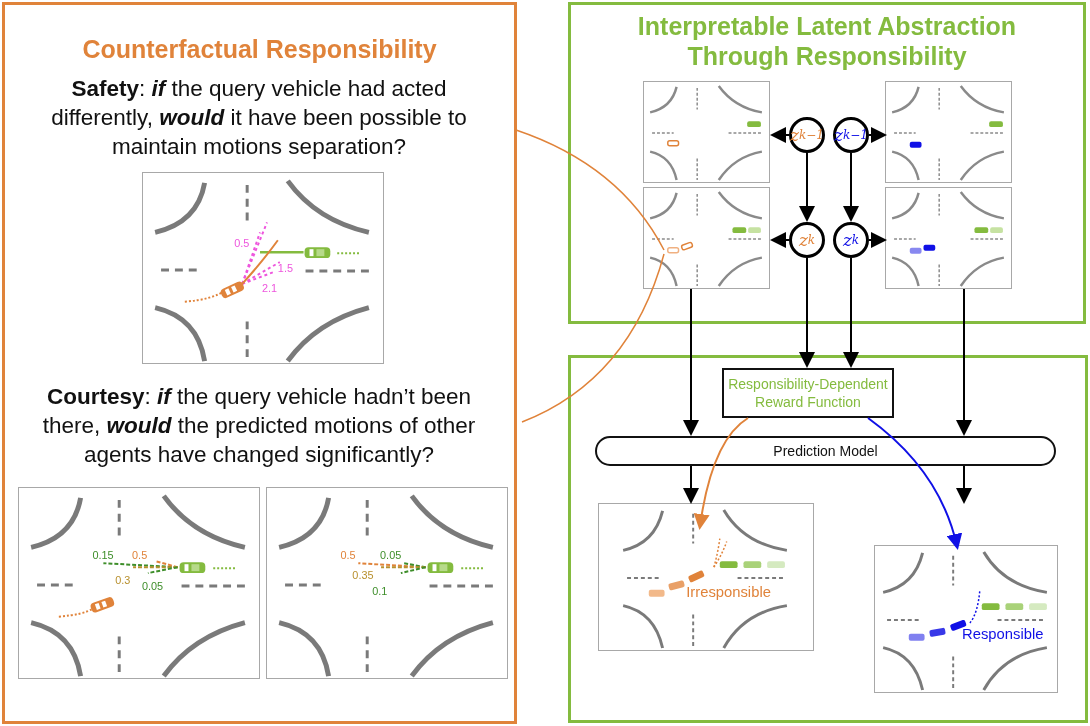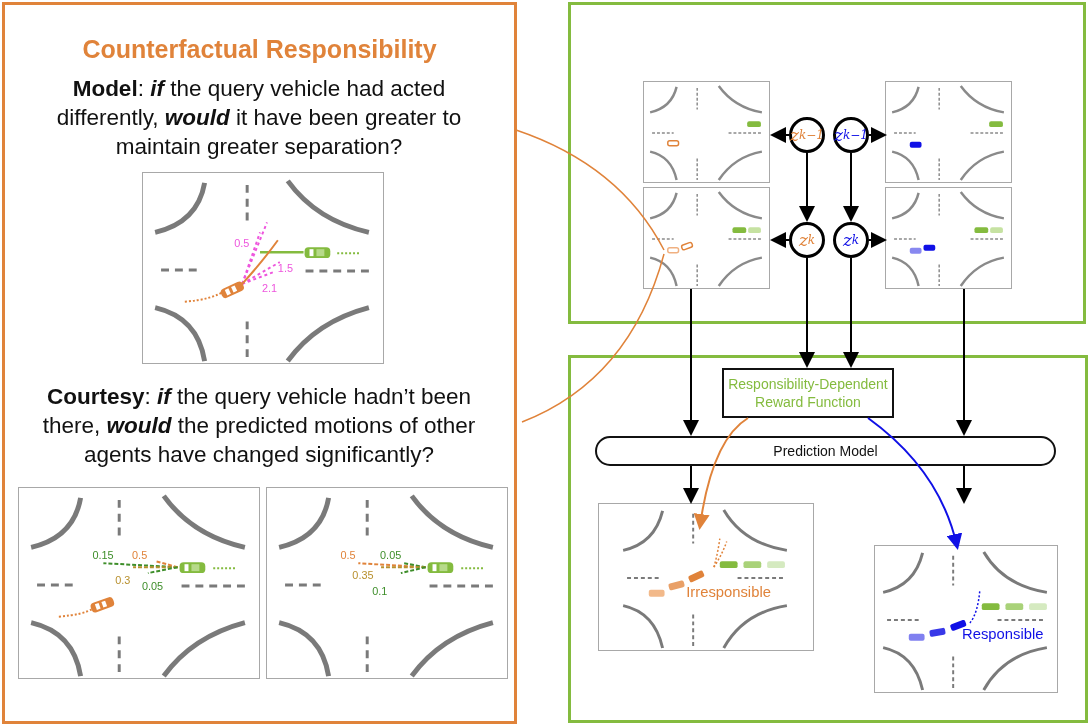--- a/index.html
+++ b/index.html
@@ -22,21 +22,21 @@
   #overlay { position: absolute; left: 0; top: 0; width: 1090px; height: 726px; pointer-events: none; }
 </style>
 </head>
 <body>
 
 <div class="panel panel-orange" style="left:2px; top:2px; width:515px; height:722px;">
   <div class="title" style="top:30px; font-size:25px; color:#E0833A;text-align:center;">Counterfactual Responsibility</div>
 </div>
 
 <div class="q" style="left:20px; width:478px; top:74px;">
-  <b>Model</b><span>: </span><b><i>if</i></b><span> the query vehicle had acted differently, </span><b><i>would</i></b><span> it have been greater to maintain greater separation?</span>
+  <b>Safety</b><span>: </span><b><i>if</i></b><span> the query vehicle had acted differently, </span><b><i>would</i></b><span> it have been possible to maintain motions separation?</span>
 </div>
 
 <div class="scene" style="left:142px; top:172px; width:242px; height:192px;">
   <svg viewBox="0 0 242 192">
     <g stroke="#7a7a7a" stroke-width="5" fill="none">
       <path d="M12 60 Q55 50 62 10"></path>
       <path d="M146 8 Q175 48 228 60"></path>
       <path d="M12 136 Q55 146 62 190"></path>
       <path d="M146 190 Q175 150 228 136"></path>
     </g>
@@ -143,20 +143,22 @@
     <line x1="196" y1="81" x2="220" y2="81" stroke="#84BB3F" stroke-width="2" stroke-dasharray="2 2"></line>
     <text x="74" y="72" font-size="11" fill="#E0833A" font-family="Liberation Sans, sans-serif">0.5</text>
     <text x="114" y="72" font-size="11" fill="#3E8E2A" font-family="Liberation Sans, sans-serif">0.05</text>
     <text x="86" y="92" font-size="11" fill="#B8902E" font-family="Liberation Sans, sans-serif">0.35</text>
     <text x="106" y="108" font-size="11" fill="#3E8E2A" font-family="Liberation Sans, sans-serif">0.1</text>
   </svg>
 </div>
 
 <div class="panel panel-green" style="left:568px; top:2px; width:518px; height:322px;">
   <div class="title" style="top:6px; font-size:25px; line-height:30px; color:#84BB3F;">
+    <div>Interpretable Latent Abstraction</div>
+    <div>Through Responsibility</div>
   </div>
 </div>
 
 <div class="scene" style="left:643px; top:81px; width:127px; height:102px;">
   <svg viewBox="0 0 127 102">
     <g stroke="#8a8a8a" stroke-width="2.5" fill="none">
         <path d="M6 31 Q28 26 33 5"></path>
         <path d="M76 4 Q92 26 120 31"></path>
         <path d="M6 71 Q28 76 33 100"></path>
         <path d="M76 100 Q92 76 120 71"></path>

